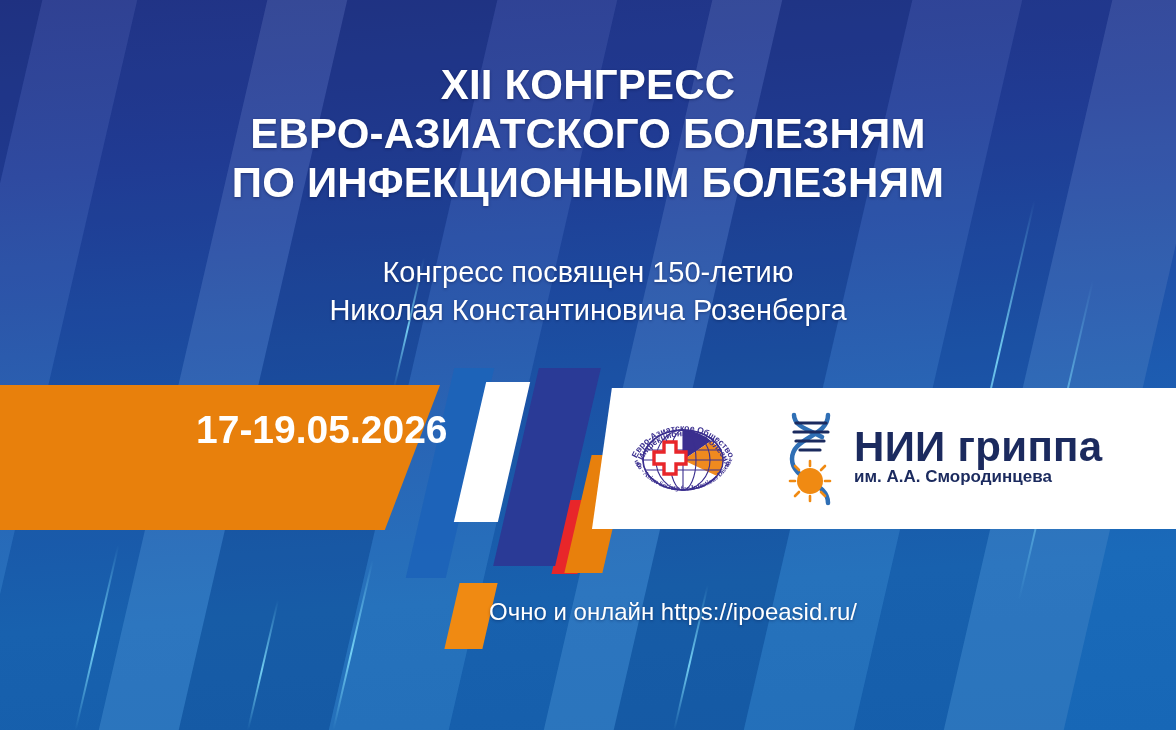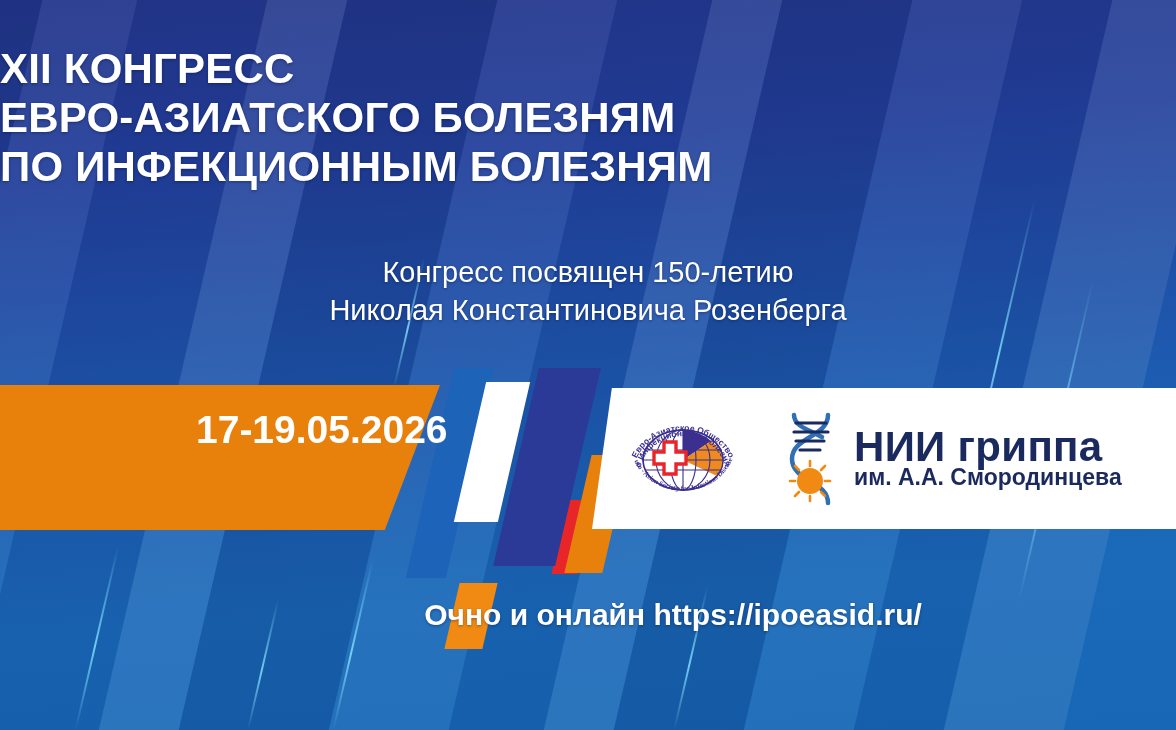--- a/index.html
+++ b/index.html
@@ -27,22 +27,22 @@
   .hairline{
     position:absolute;
     width:2px;
     transform:skewX(-13deg);
     background:linear-gradient(180deg,rgba(120,220,255,0) 0%,rgba(130,225,255,.85) 55%,rgba(150,235,255,0) 100%);
     pointer-events:none;
   }
 
   
   .titlewrap{
-    position:absolute;left:0;right:0;top:44px;
-    text-align:left;
+    position:absolute;left:0;right:0;top:60px;
+    text-align:center;
     z-index:6;
   }
   .title-line{
     color:#ffffff;
     font-weight:bold;
     font-size:42px;
     line-height:49px;
     letter-spacing:.2px;
     text-shadow:0 1px 3px rgba(5,15,60,.45);
     white-space:nowrap;
@@ -99,29 +99,29 @@
     background:#ffffff;
     z-index:5;
     clip-path:polygon(3.4% 0, 100% 0, 100% 100%, 0 100%);
     display:flex;align-items:center;
   }
   .logo-easid{margin-left:32px;width:118px;height:118px;position:relative;flex:0 0 auto;}
   .logo-nii{margin-left:40px;display:flex;align-items:center;flex:0 0 auto;}
   .nii-helix{width:62px;height:96px;flex:0 0 auto;}
   .nii-text{margin-left:10px;}
   .nii-t1{color:#1b2a5e;font-weight:bold;font-size:42px;line-height:34px;letter-spacing:.3px;}
-  .nii-t2{color:#1b2a5e;font-weight:bold;font-size:23px;line-height:22px;margin-top:2px;}
+  .nii-t2{color:#1b2a5e;font-weight:bold;font-size:17px;line-height:22px;margin-top:2px;}
 
   
   .urlline{
     position:absolute;left:0;right:0;top:598px;
     text-align:center;z-index:6;
   }
   .urlline span{
-    color:#ffffff;font-weight:bold;font-size:30px;
+    color:#ffffff;font-weight:normal;font-size:24px;
     text-shadow:0 1px 3px rgba(5,15,60,.4);
     padding-left:170px;
     white-space:nowrap;
   }
 </style>
 </head>
 <body>
 
 <div class="banner">
 

